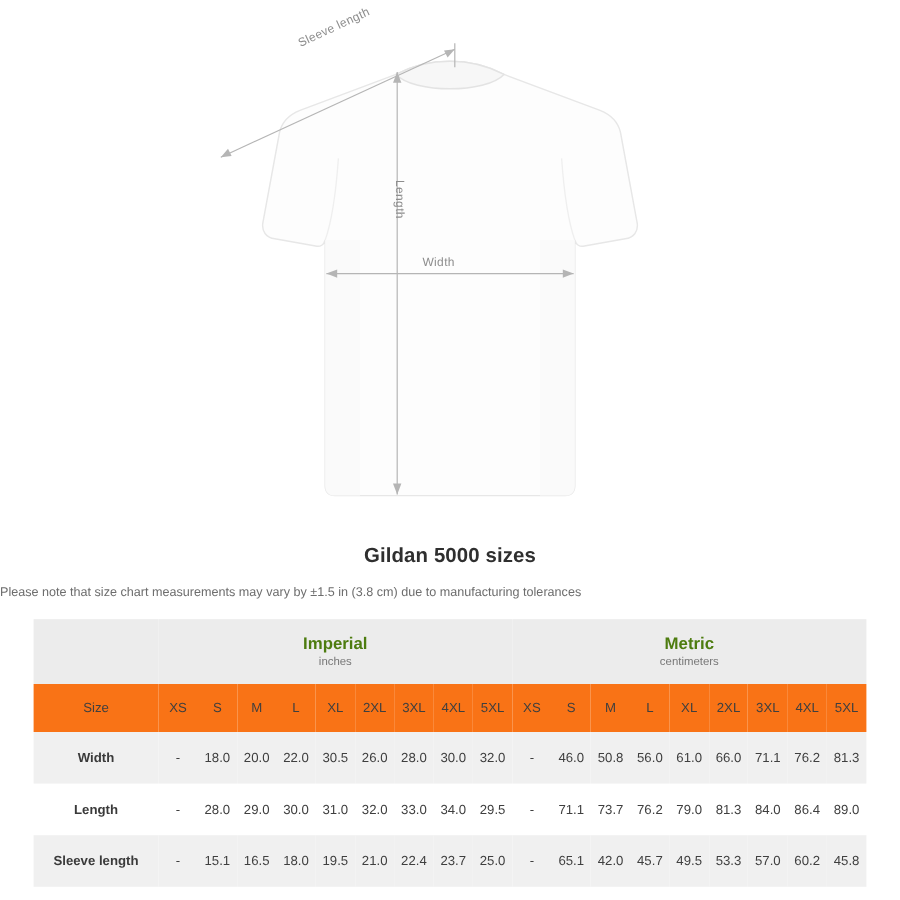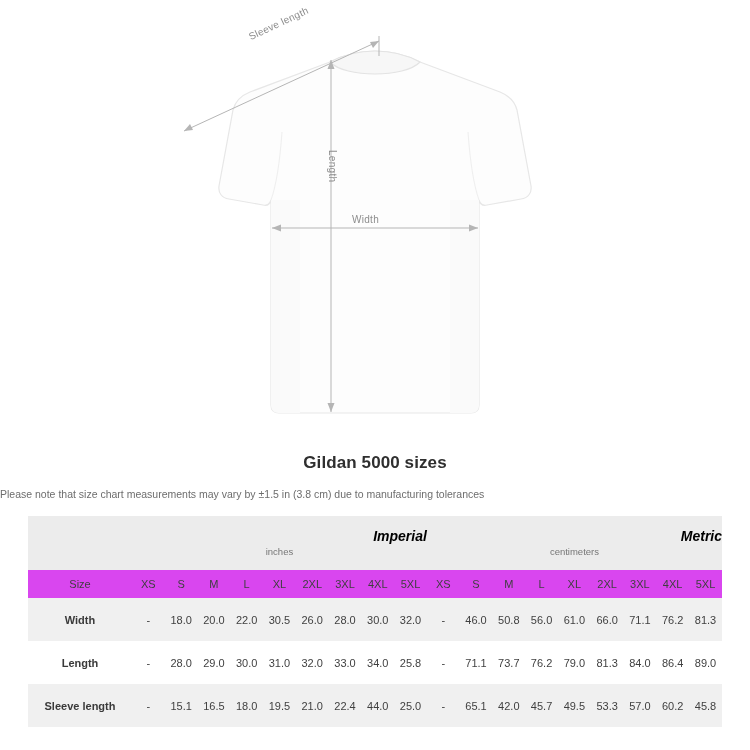--- a/index.html
+++ b/index.html
@@ -90,36 +90,34 @@
     font-weight: normal;
     padding: 0;
   }
   tr.unit-row td {
     background: #ececec;
     height: 54px;
     vertical-align: middle;
   }
   .unit-name {
     font-size: 14px;
-    font-style: italic;
     font-weight: bold;
-    color: #000000;
+    color: #4d7c0f;
     display: block;
     line-height: 17px;
-    text-align: right;
   }
   .unit-sub {
     font-size: 9.5px;
     color: #767676;
     display: block;
     line-height: 14px;
   }
   tr.head-row td {
-    background: #d946ef;
-    height: 28px;
+    background: #f97316;
+    height: 40px;
     font-size: 11px;
     color: #3f3f3f;
   }
   tr.head-row td.rowlabel {
     font-weight: normal;
   }
   tr.data-row td {
     height: 43px;
     font-size: 11px;
   }
@@ -264,42 +262,42 @@
         <tr class="data-row">
           <td class="rowlabel">Length</td>
           <td class="cell">-</td>
           <td class="cell">28.0</td>
           <td class="cell">29.0</td>
           <td class="cell">30.0</td>
           <td class="cell">31.0</td>
           <td class="cell">32.0</td>
           <td class="cell">33.0</td>
           <td class="cell">34.0</td>
-          <td class="cell">25.8</td>
+          <td class="cell">29.5</td>
           <td class="cell">-</td>
           <td class="cell">71.1</td>
           <td class="cell">73.7</td>
           <td class="cell">76.2</td>
           <td class="cell">79.0</td>
           <td class="cell">81.3</td>
           <td class="cell">84.0</td>
           <td class="cell">86.4</td>
           <td class="cell">89.0</td>
         </tr>
 
         <tr class="data-row shade">
           <td class="rowlabel">Sleeve length</td>
           <td class="cell">-</td>
           <td class="cell">15.1</td>
           <td class="cell">16.5</td>
           <td class="cell">18.0</td>
           <td class="cell">19.5</td>
           <td class="cell">21.0</td>
           <td class="cell">22.4</td>
-          <td class="cell">44.0</td>
+          <td class="cell">23.7</td>
           <td class="cell">25.0</td>
           <td class="cell">-</td>
           <td class="cell">65.1</td>
           <td class="cell">42.0</td>
           <td class="cell">45.7</td>
           <td class="cell">49.5</td>
           <td class="cell">53.3</td>
           <td class="cell">57.0</td>
           <td class="cell">60.2</td>
           <td class="cell">45.8</td>

